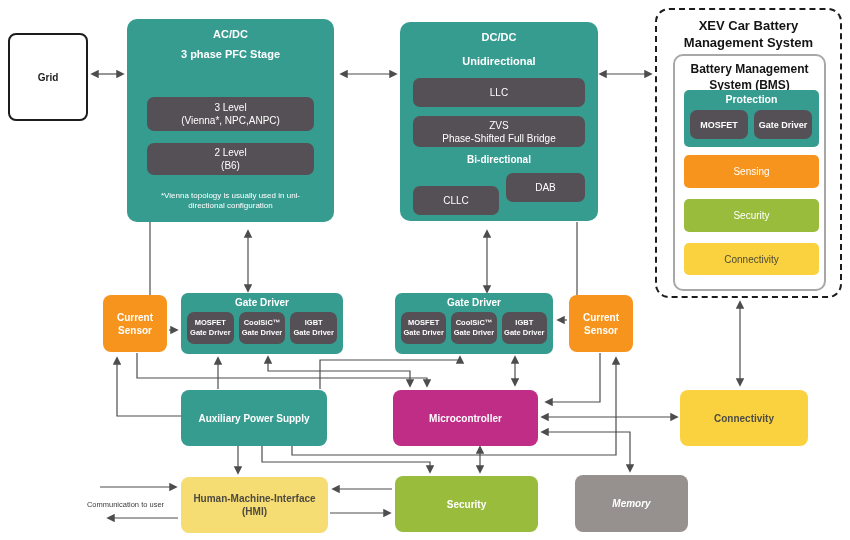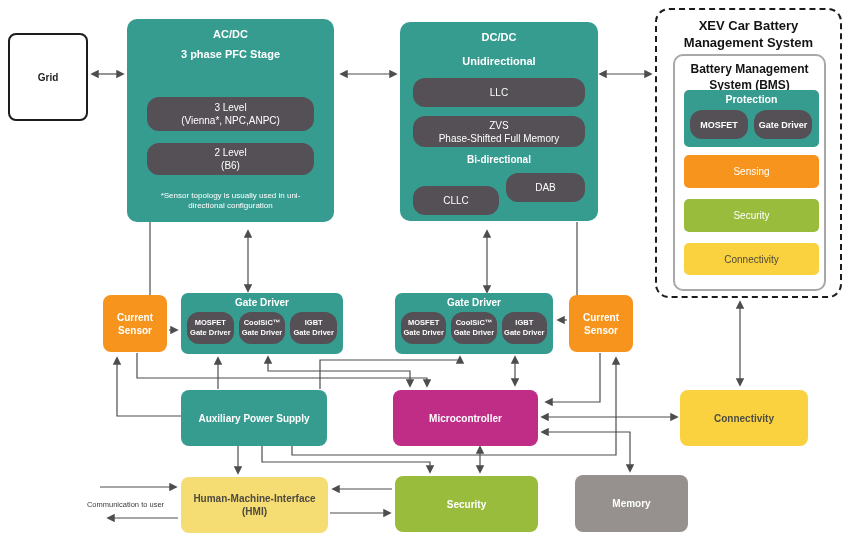--- a/index.html
+++ b/index.html
@@ -2,21 +2,21 @@
 <html><head>
 <meta charset="utf-8">
 <style>
   html,body{margin:0;padding:0;background:#ffffff;}
   #stage{position:relative;width:850px;height:540px;background:#ffffff;overflow:hidden;
          font-family:"Liberation Sans","DejaVu Sans",sans-serif;}
   #wires{position:absolute;left:0;top:0;z-index:0;}
   .box{position:absolute;box-sizing:border-box;display:flex;flex-direction:column;
        align-items:center;justify-content:center;text-align:center;z-index:1;}
   .teal{background:#379C90;color:#ffffff;border-radius:10px;}
-  .dark{background:#555055;color:#ffffff;border-radius:12px;}
+  .dark{background:#555055;color:#ffffff;border-radius:7px;}
   .orange{background:#F7941D;color:#ffffff;border-radius:8px;}
   .magenta{background:#C02D87;color:#ffffff;border-radius:8px;}
   .green{background:#9ABC3C;color:#ffffff;border-radius:8px;}
   .yellow{background:#FAD23F;color:#4d4d44;border-radius:8px;}
   .hmi-yellow{background:#F5DC73;color:#4d4a40;border-radius:8px;}
   .gray{background:#96918E;color:#ffffff;border-radius:8px;}
   .white-box{background:#ffffff;}
   .b{font-weight:bold;}
   .t11{font-size:11px;} .t10{font-size:10px;} .t9{font-size:9px;} .t8{font-size:8px;} .t7{font-size:7.5px;}
   .lh{line-height:1.3;}
@@ -76,34 +76,34 @@
     <div class="b t11" style="margin-top:8px;">3 phase PFC Stage</div>
     <div class="box dark t10 lh" style="left:20px;top:78px;width:167px;height:34px;position:absolute;">
       <span>3 Level</span>
       <span>(Vienna*, NPC,ANPC)</span>
     </div>
     <div class="box dark t10 lh" style="left:20px;top:124px;width:167px;height:32px;position:absolute;">
       <span>2 Level</span>
       <span>(B6)</span>
     </div>
     <div class="t8 lh" style="position:absolute;top:172px;left:8px;right:8px;">
-      <span>*Sensor topology is usually used in uni-</span><br>
+      <span>*Vienna topology is usually used in uni-</span><br>
       <span>directional configuration</span>
     </div>
   </div>
 
   <div class="box teal" style="left:400px;top:22px;width:198px;height:199px;justify-content:flex-start;padding-top:9px;">
     <div class="b t11">DC/DC</div>
     <div class="b t11" style="margin-top:12px;">Unidirectional</div>
     <div class="box dark t10" style="left:13px;top:56px;width:172px;height:29px;position:absolute;">
       <span>LLC</span>
     </div>
     <div class="box dark t10 lh" style="left:13px;top:94px;width:172px;height:31px;position:absolute;">
       <span>ZVS</span>
-      <span>Phase-Shifted Full Memory</span>
+      <span>Phase-Shifted Full Bridge</span>
     </div>
     <div class="b t10" style="position:absolute;top:132px;left:0;right:0;">Bi-directional</div>
     <div class="box dark t10" style="left:13px;top:164px;width:86px;height:29px;position:absolute;">
       <span>CLLC</span>
     </div>
     <div class="box dark t10" style="left:106px;top:151px;width:79px;height:29px;position:absolute;">
       <span>DAB</span>
     </div>
   </div>
 
@@ -198,21 +198,21 @@
 
   <div class="box hmi-yellow b t10 lh" style="left:181px;top:477px;width:147px;height:56px;">
     <span>Human-Machine-Interface</span>
     <span>(HMI)</span>
   </div>
 
   <div class="box green b t10" style="left:395px;top:476px;width:143px;height:56px;">
     <span>Security</span>
   </div>
 
-  <div class="box gray b t10" style="left:575px;top:475px;width:113px;height:57px;">
+  <div class="box gray b t10" style="left:575px;top:475px;width:113px;height:57px;font-style:italic;">
     <span>Memory</span>
   </div>
 
   <div class="box" style="left:78px;top:497px;width:95px;height:14px;color:#3c3c3c;font-size:7.5px;background:transparent;">
     <span>Communication to user</span>
   </div>
 
 </div>
 
 </body></html>

